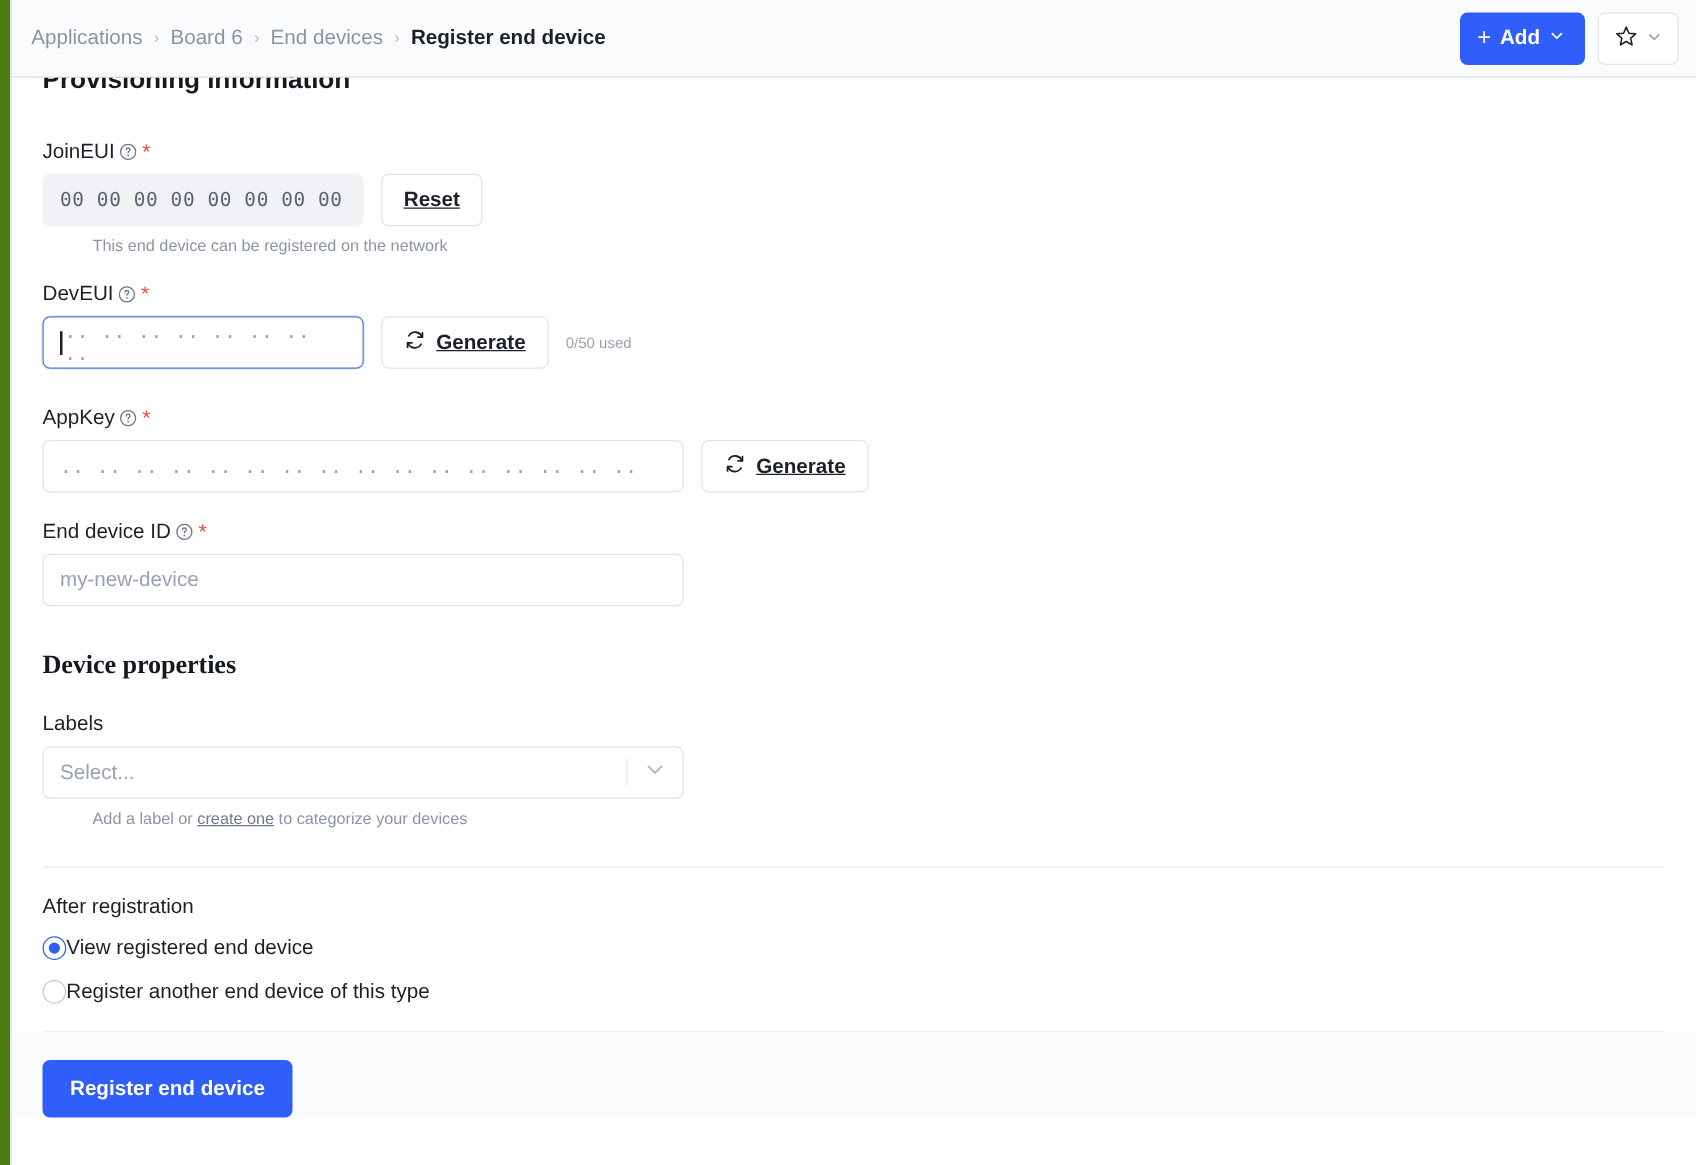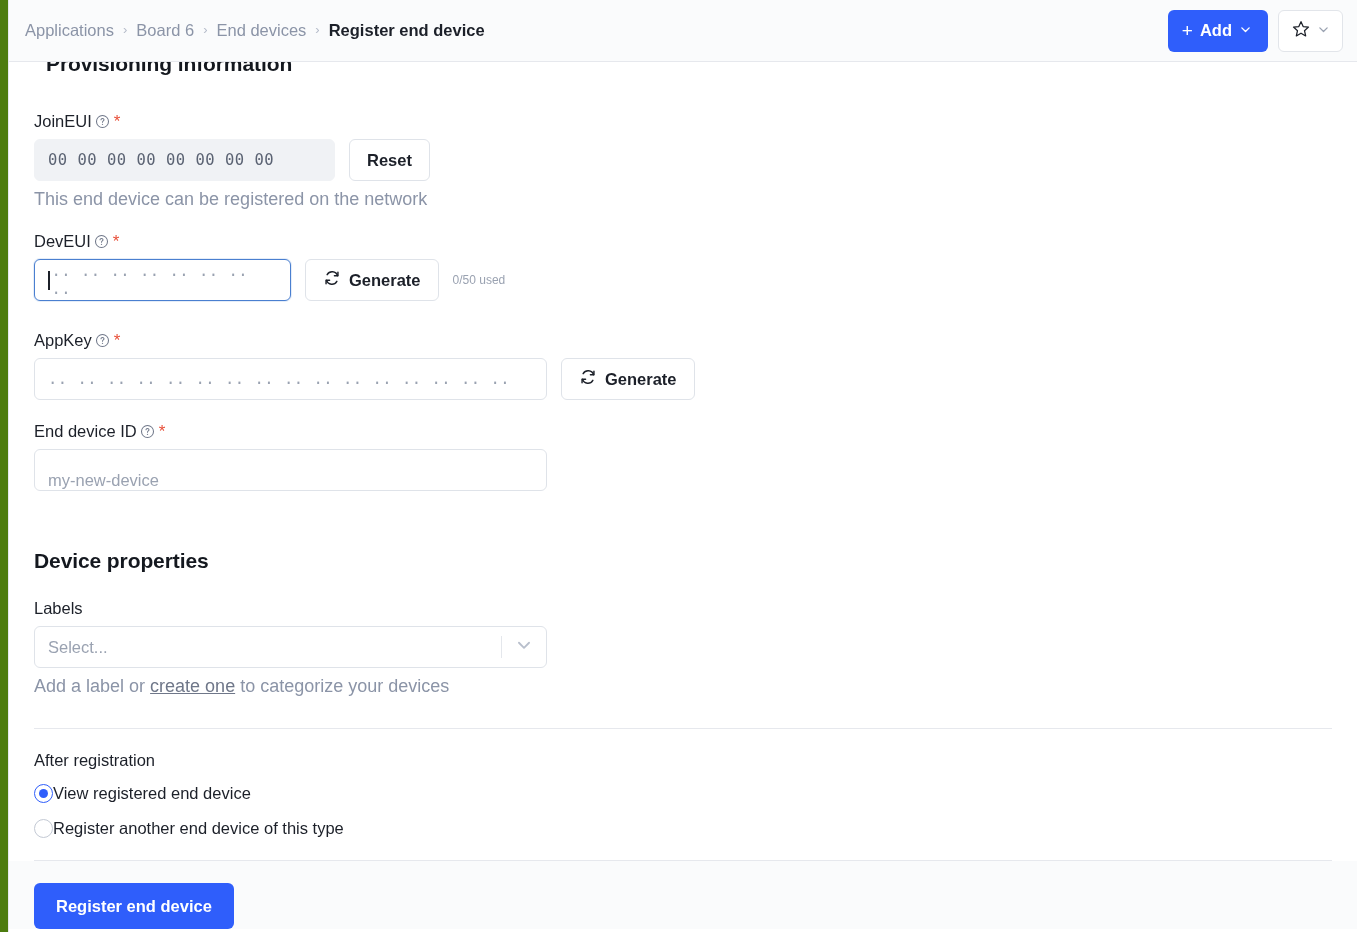--- a/index.html
+++ b/index.html
@@ -58,21 +58,21 @@
     position: absolute; left: 9px; right: 0; top: 62px; bottom: 0;
     background: #fff; overflow: hidden;
   }
   .form-inner { padding: 0 25px 0 25px; }
 
   h2.section-title {
     font-size: 21px; font-weight: bold; color: #14181f;
     margin: 0; letter-spacing: -0.1px;
   }
   .prov-title-wrap { height: 22px; overflow: hidden; position: relative; }
-  .prov-title-wrap h2 { position: absolute; top: -10px; left: 12px; }
+  .prov-title-wrap h2 { position: absolute; top: -10px; left: 0; }
 
   .field { margin-top: 0; }
   .field-label {
     display: flex; align-items: center;
     font-size: 16.5px; font-weight: normal; color: #1c2029;
     margin-bottom: 8px;
   }
   .help-icon {
     width: 15px; height: 15px; margin-left: 3px;
     color: #6f7789; flex: 0 0 auto;
@@ -102,24 +102,24 @@
     display: inline-block; width: 1.5px; height: 19px;
     background: #1c2029; margin-right: 2px;
   }
 
   .btn-outline {
     height: 42px; border: 1px solid #dfe3e9; border-radius: 6px;
     background: #fff; color: #1c2029;
     font-size: 16.5px; font-weight: bold;
     font-family: "Liberation Sans", sans-serif;
     display: flex; align-items: center; gap: 8px;
-    padding: 0 17px; cursor: pointer;
+    padding: 0 17px; cursor: pointer; text-decoration: underline;
   }
   .helper {
-    font-size: 18px; color: #8b94a7; margin-top: 8px;
+    font-size: 13px; color: #8b94a7; margin-top: 8px; margin-left: 40px;
   }
   .used-count { font-size: 12px; color: #9aa2b1; }
 
   .select {
     position: relative; height: 42px; width: 513px;
     border: 1px solid #dfe3e9; border-radius: 6px; background: #fff;
     display: flex; align-items: center; padding: 0 13px;
     font-size: 16.5px; color: #9aa2b1; cursor: pointer;
   }
   .select .divider {
@@ -220,21 +220,21 @@
           <span class="help-icon">
             <svg width="15" height="15" viewBox="0 0 16 16" fill="none" aria-hidden="true">
               <circle cx="8" cy="8" r="6.4" stroke="#6f7789" stroke-width="1.1"></circle>
               <path d="M6.4 6.2c0-0.9 0.75-1.5 1.6-1.5 0.9 0 1.6 0.6 1.6 1.45 0 0.8-0.5 1.1-1.05 1.45C8.1 7.9 8 8.2 8 8.75" stroke="#6f7789" stroke-width="1.1" stroke-linecap="round" fill="none"></path>
               <circle cx="8" cy="11" r="0.72" fill="#6f7789"></circle>
             </svg>
           </span>
           <span class="req">*</span>
         </div>
         <div class="row">
-          <div class="input disabled mono" style="width:301px;">
+          <div class="input disabled mono" style="width:257px;">
             <span>00 00 00 00 00 00 00 00</span>
           </div>
           <button class="btn-outline">
             <span>Reset</span>
           </button>
         </div>
         <div class="helper">This end device can be registered on the network</div>
       </div>
 
       <div class="field" style="margin-top:22px;">
@@ -304,26 +304,26 @@
           <span>End device ID</span>
           <span class="help-icon">
             <svg width="15" height="15" viewBox="0 0 16 16" fill="none" aria-hidden="true">
               <circle cx="8" cy="8" r="6.4" stroke="#6f7789" stroke-width="1.1"></circle>
               <path d="M6.4 6.2c0-0.9 0.75-1.5 1.6-1.5 0.9 0 1.6 0.6 1.6 1.45 0 0.8-0.5 1.1-1.05 1.45C8.1 7.9 8 8.2 8 8.75" stroke="#6f7789" stroke-width="1.1" stroke-linecap="round" fill="none"></path>
               <circle cx="8" cy="11" r="0.72" fill="#6f7789"></circle>
             </svg>
           </span>
           <span class="req">*</span>
         </div>
-        <div class="input" style="width:513px;align-items:flex-end;">
+        <div class="input" style="width:513px;">
           <span class="placeholder">my-new-device</span>
         </div>
       </div>
 
-      <h2 class="section-title" style="margin-top:58px;">Device properties</h2>
+      <h2 class="section-title" style="margin-top:34px;font-family:Liberation Serif, serif;">Device properties</h2>
 
       <div class="field" style="margin-top:26px;">
         <div class="field-label">
           <span>Labels</span>
         </div>
         <div class="select">
           <span>Select...</span>
           <span class="divider"></span>
           <span class="caret-dn">
             <svg width="18" height="18" viewBox="0 0 16 16" fill="none" aria-hidden="true">

